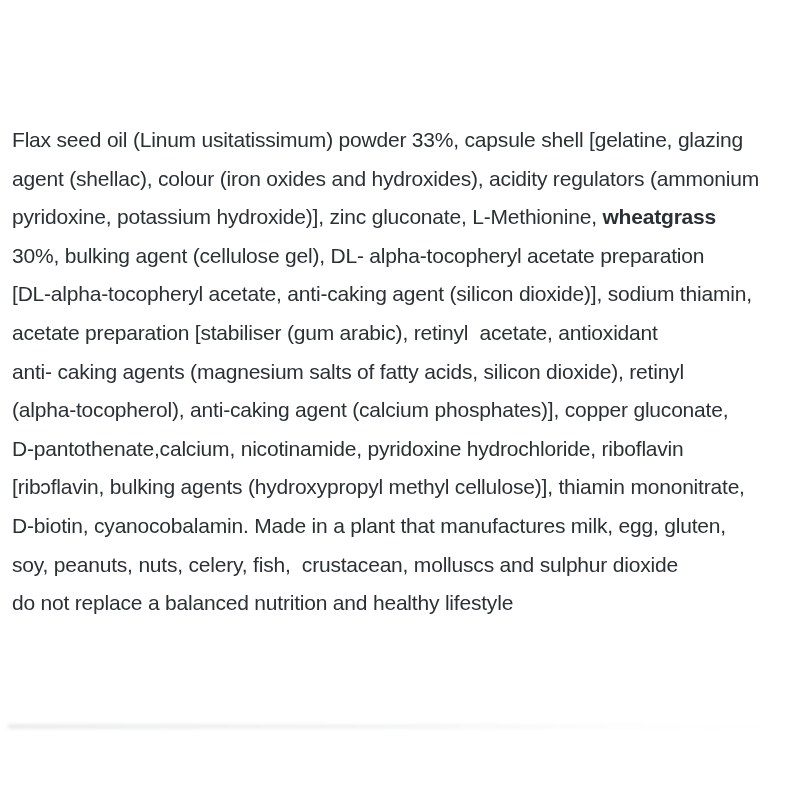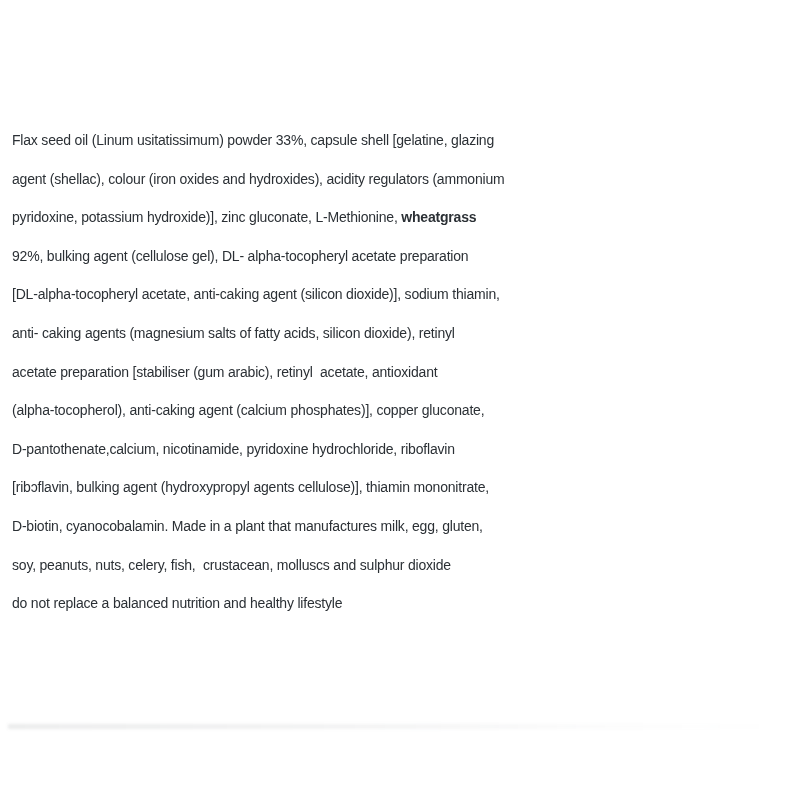--- a/index.html
+++ b/index.html
@@ -13,21 +13,21 @@
     background: #ffffff;
     overflow: hidden;
     font-family: "Liberation Sans", sans-serif;
   }
   .label-text {
     position: absolute;
     top: 121px;
     left: 12px;
     right: 14px;
     color: #2b3035;
-    font-size: 14px;
+    font-size: 21px;
     letter-spacing: -0.2px;
   }
   .line {
     white-space: pre;
     line-height: 38.6px;
     height: 38.6px;
     overflow: visible;
   }
   .line .bold {
     font-weight: 700;
@@ -49,25 +49,25 @@
   }
 </style>
 </head>
 <body>
 
 <div class="page">
   <div class="label-text">
     <div class="line"><span>Flax seed oil (Linum usitatissimum) powder 33%, capsule shell [gelatine, glazing</span><span class="bold"></span></div>
     <div class="line"><span>agent (shellac), colour (iron oxides and hydroxides), acidity regulators (ammonium</span><span class="bold"></span></div>
     <div class="line"><span>pyridoxine, potassium hydroxide)], zinc gluconate, L-Methionine, </span><span class="bold">wheatgrass</span></div>
-    <div class="line"><span>92%, bulking agent (cellulose gel), DL- alpha-tocopheryl acetate preparation</span><span class="bold"></span></div>
+    <div class="line"><span>30%, bulking agent (cellulose gel), DL- alpha-tocopheryl acetate preparation</span><span class="bold"></span></div>
     <div class="line"><span>[DL-alpha-tocopheryl acetate, anti-caking agent (silicon dioxide)], sodium thiamin,</span><span class="bold"></span></div>
+    <div class="line"><span>acetate preparation [stabiliser (gum arabic), retinyl  acetate, antioxidant</span><span class="bold"></span></div>
     <div class="line"><span>anti- caking agents (magnesium salts of fatty acids, silicon dioxide), retinyl</span><span class="bold"></span></div>
-    <div class="line"><span>acetate preparation [stabiliser (gum arabic), retinyl  acetate, antioxidant</span><span class="bold"></span></div>
     <div class="line"><span>(alpha-tocopherol), anti-caking agent (calcium phosphates)], copper gluconate,</span><span class="bold"></span></div>
     <div class="line"><span>D-pantothenate,calcium, nicotinamide, pyridoxine hydrochloride, riboflavin</span><span class="bold"></span></div>
-    <div class="line"><span>[ribɔflavin, bulking agent (hydroxypropyl agents cellulose)], thiamin mononitrate,</span><span class="bold"></span></div>
+    <div class="line"><span>[ribɔflavin, bulking agents (hydroxypropyl methyl cellulose)], thiamin mononitrate,</span><span class="bold"></span></div>
     <div class="line"><span>D-biotin, cyanocobalamin. Made in a plant that manufactures milk, egg, gluten,</span><span class="bold"></span></div>
     <div class="line"><span>soy, peanuts, nuts, celery, fish,  crustacean, molluscs and sulphur dioxide</span><span class="bold"></span></div>
     <div class="line"><span>do not replace a balanced nutrition and healthy lifestyle</span><span class="bold"></span></div>
   </div>
   <div class="scan-artifact"></div>
 </div>
 
 </body></html>

